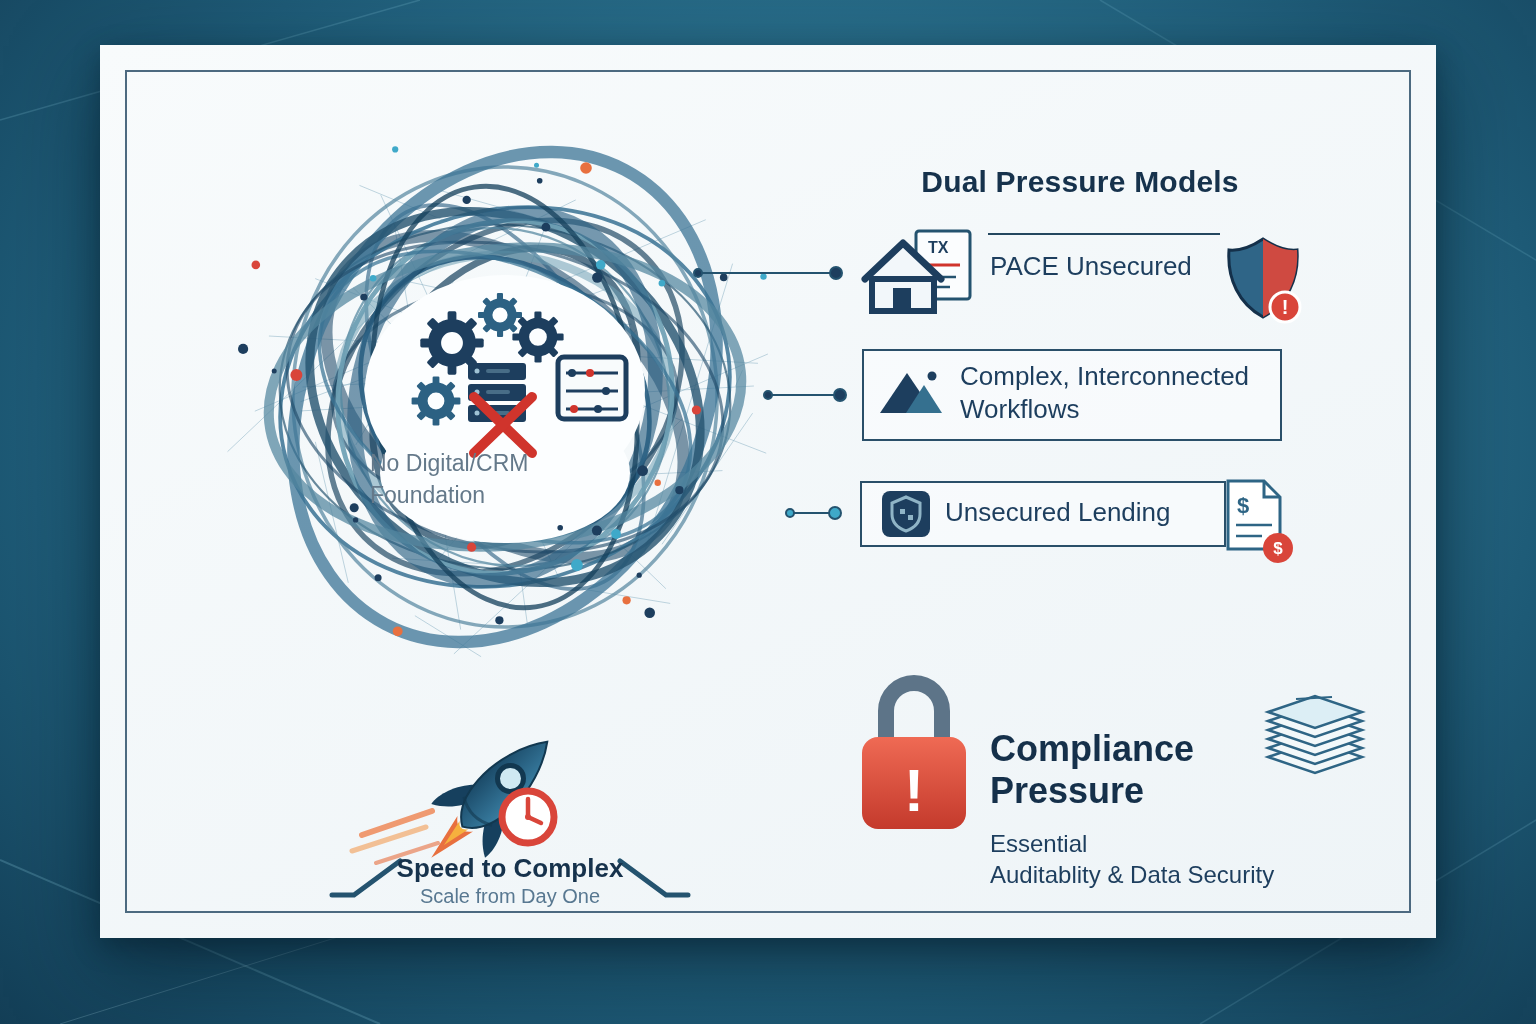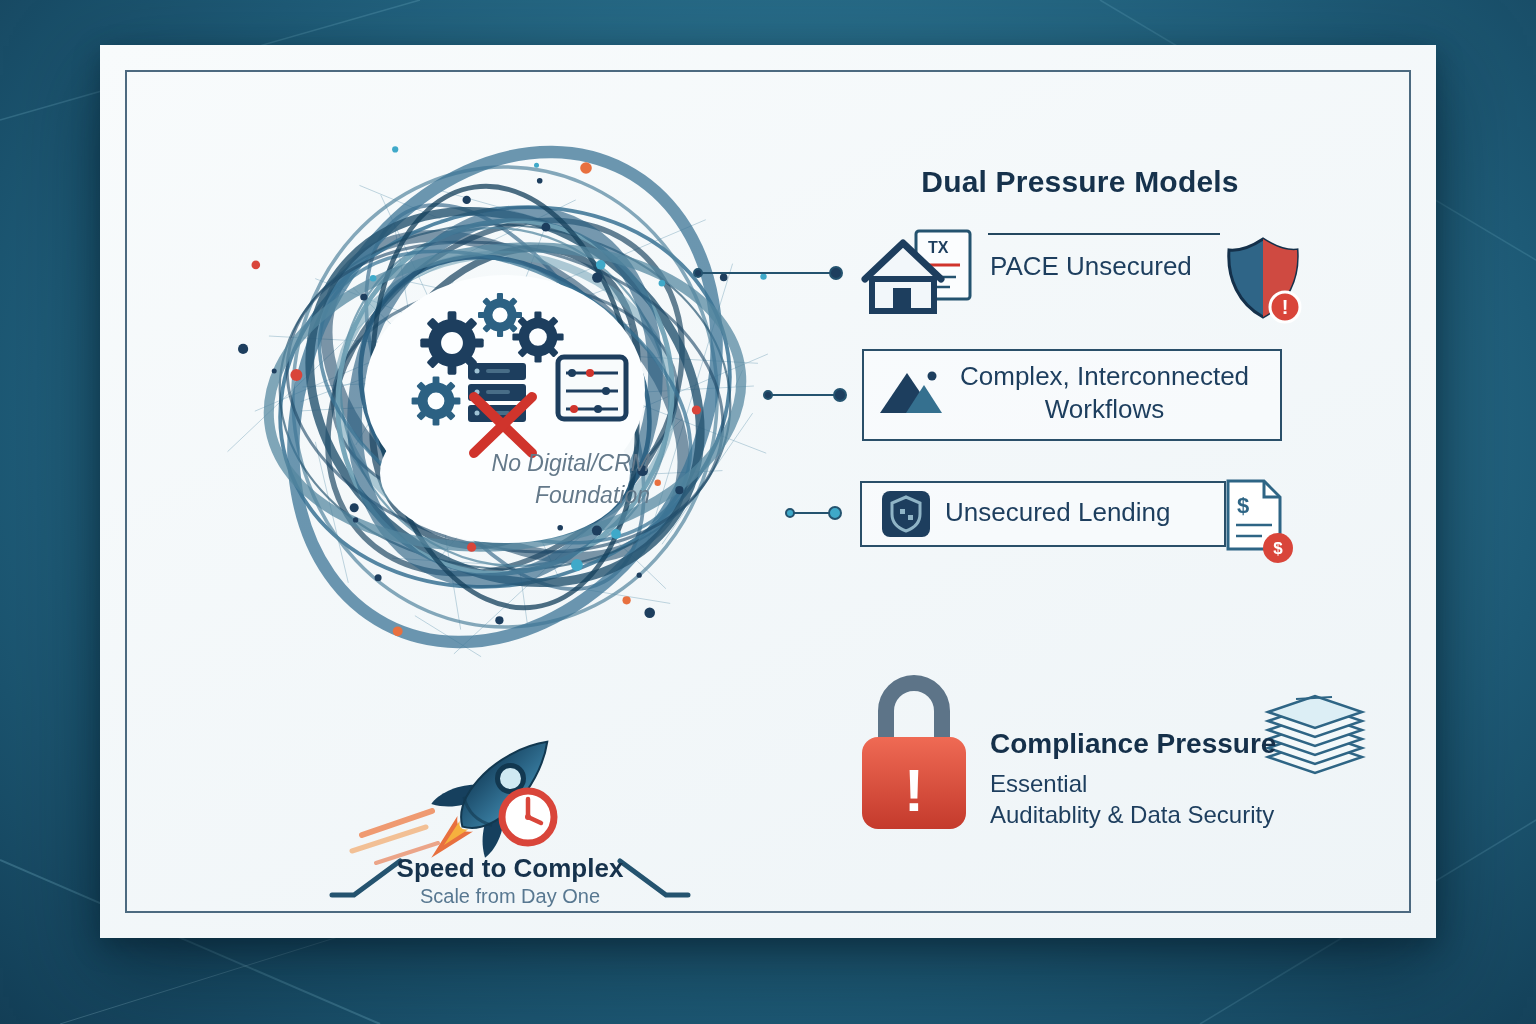--- a/index.html
+++ b/index.html
@@ -16,28 +16,28 @@
     box-shadow: 0 30px 80px rgba(3,22,35,.55), 0 8px 24px rgba(3,22,35,.35);
   }
   .card-inner-border {
     position:absolute; inset:25px; border:2px solid #3a5a72; opacity:.9; pointer-events:none; z-index:1;
   }
   .box { position:absolute; z-index:1; border:2px solid #2a4f69; background: rgba(252,254,255,.55); }
   .box-workflows { left:762px; top:304px; width:420px; height:92px; }
   .box-unsecured { left:760px; top:436px; width:366px; height:66px; }
   #scene { position:absolute; inset:0; z-index:2; pointer-events:none; }
   .txt { position:absolute; z-index:3; color:#1d3e5e; }
-  .center-label { left:270px; top:402px; width:280px; text-align:right; font-size:23px; font-weight:500; color:#64798a; line-height:1.4;font-style:italic; }
+  .center-label { left:270px; top:402px; width:280px; text-align:left; font-size:23px; font-weight:500; color:#64798a; line-height:1.4; }
   .heading { left:780px; top:120px; width:400px; text-align:center; font-size:30px; font-weight:700; color:#16324c; letter-spacing:.2px; }
   .pace-line { position:absolute; z-index:3; left:888px; top:188px; width:232px; border-top:2px solid #24475f; }
   .pace-label { left:890px; top:206px; font-size:26px; }
-  .workflows-label { left:860px; top:315px; font-size:26px; line-height:1.28;text-align:center; }
+  .workflows-label { left:860px; top:315px; font-size:26px; line-height:1.28; }
   .unsecured-label { left:845px; top:452px; font-size:26px; }
   .compliance { left:890px; top:683px; width:340px; }
-  .compliance-title { font-size:28px; font-weight:700; color:#15304a; margin-bottom:8px; }
+  .compliance-title { font-size:36px; font-weight:700; color:#15304a; margin-bottom:16px; }
   .compliance-line { font-size:24px; font-weight:500; line-height:1.3; color:#1d3e5e; }
   .speed { left:255px; top:808px; width:310px; text-align:center; }
   .speed-title { font-size:26px; font-weight:700; color:#16324c; }
   .speed-sub { font-size:20px; color:#587891; margin-top:1px; }
 </style>
 </head>
 <body>
 
 <svg id="bg-deco" viewBox="0 0 1536 1024">
   <line x1="0" y1="120" x2="420" y2="0" stroke="#9adcee" stroke-width="1.5" opacity="0.18"></line>

